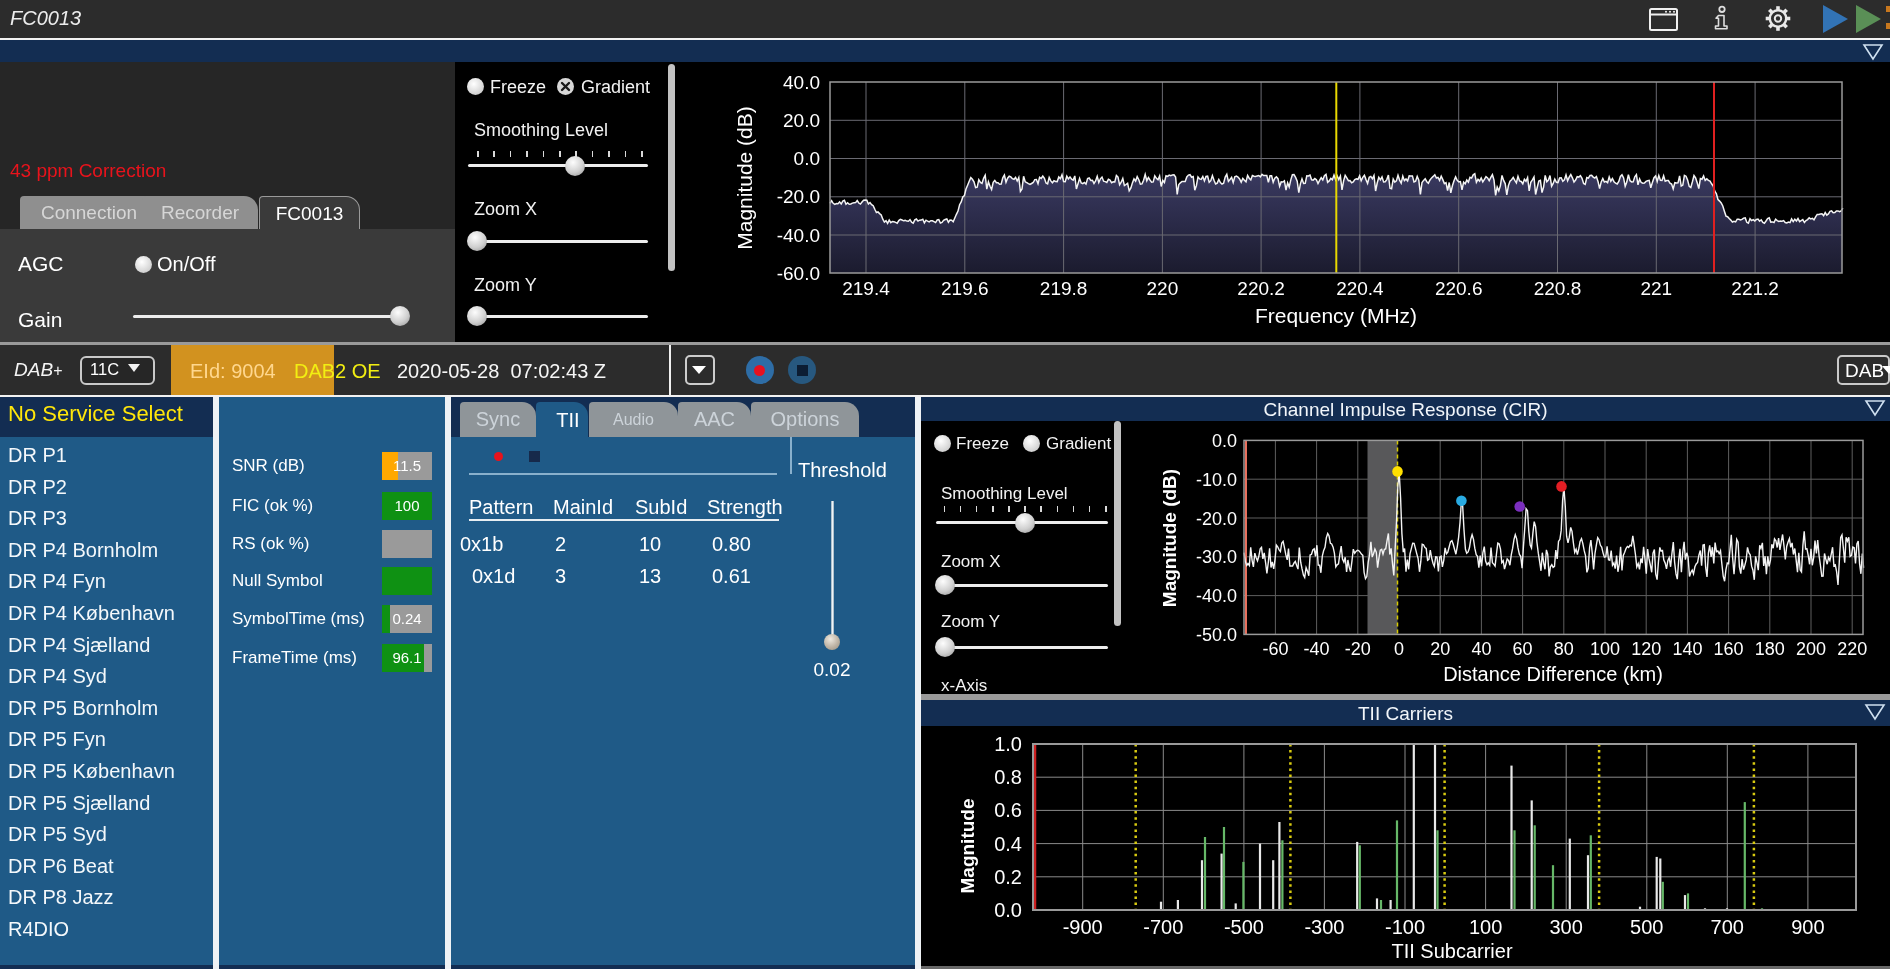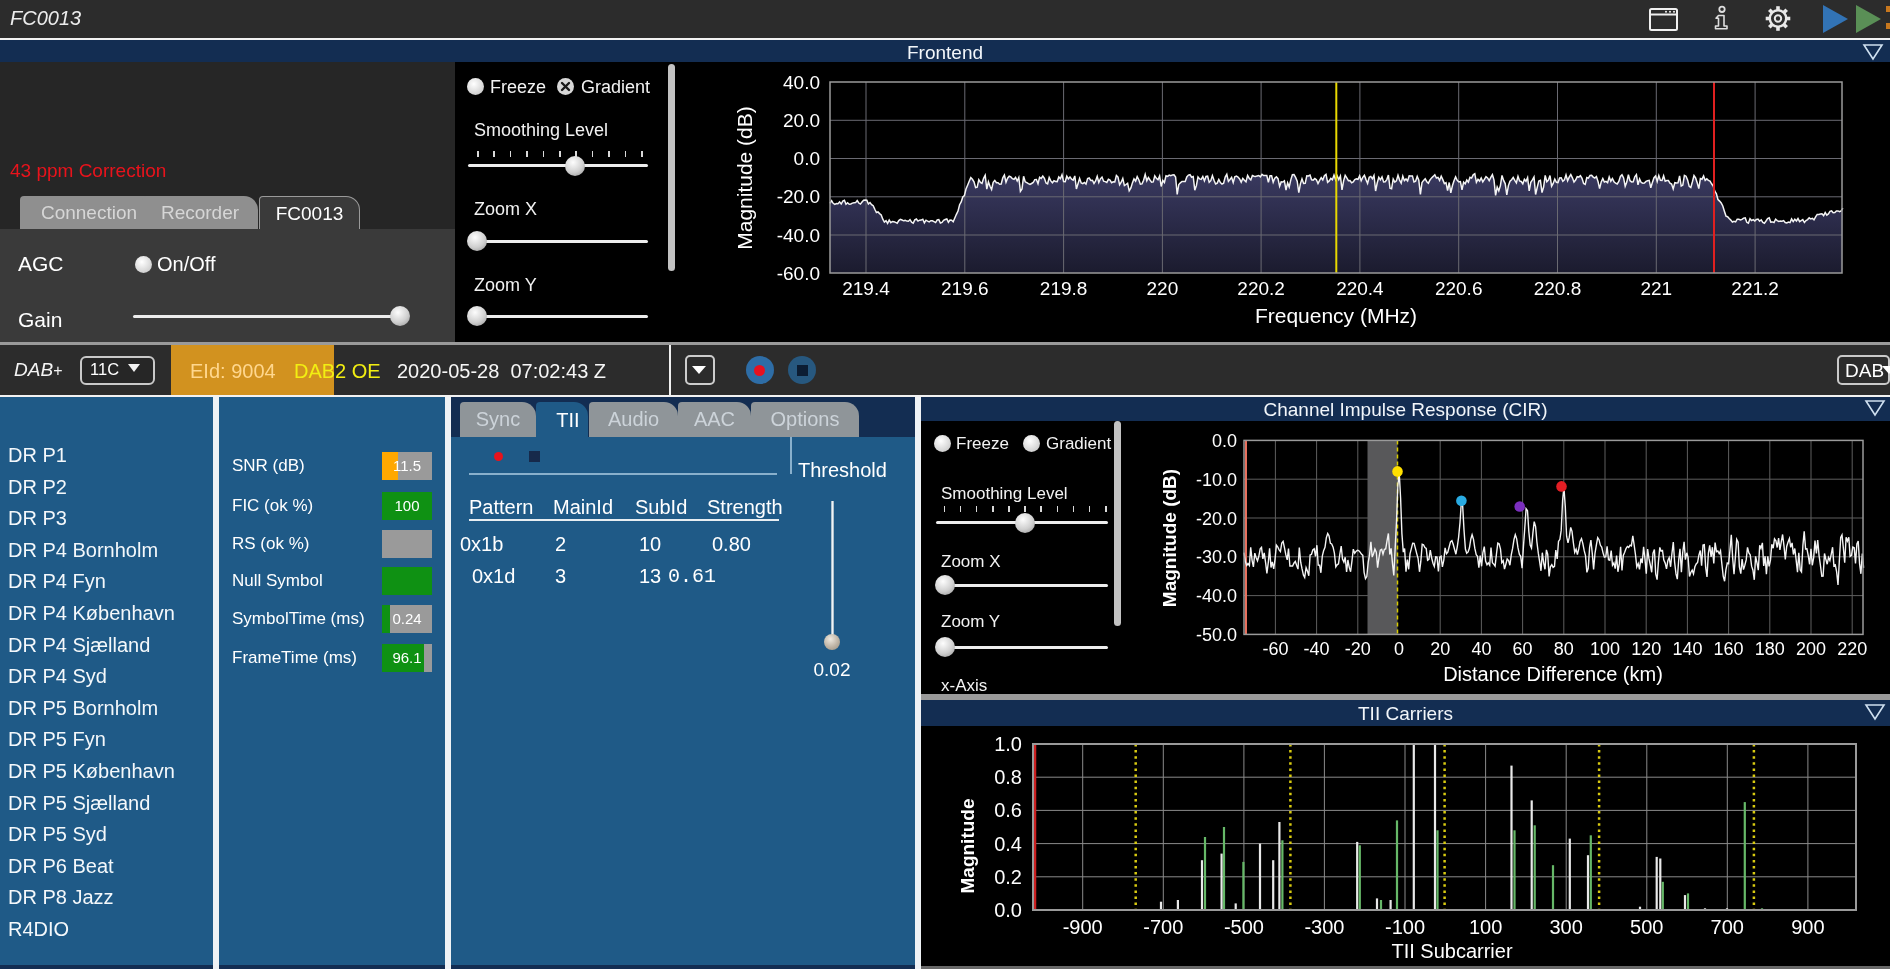--- a/index.html
+++ b/index.html
@@ -49,21 +49,20 @@
     </g>
   </g>
   <polygon points="1823,5 1823,33 1848,19" fill="#3273b5"></polygon>
   <polygon points="1856,5 1856,33 1881,19" fill="#5a8f56"></polygon>
   <rect x="1886" y="6" width="4" height="6" fill="#c8781e"></rect>
   <rect x="1886" y="23" width="4" height="6" fill="#c8781e"></rect>
 </svg>
 <div class="abs" style="left:0;top:38px;width:1890px;height:2px;background:#f2f2f2;"></div>
 
 <div class="abs navy" style="left:0;top:40px;width:1890px;height:22px;"></div>
-<div class="abs hdrT" style="left:0;top:42px;width:1890px;text-align:center;">Frontend</div>
 <svg class="abs" style="left:1860px;top:43px;" width="26" height="18" viewBox="0 0 26 18">
   <polygon points="4,2 22,2 13,16" fill="none" stroke="#cfe0f0" stroke-width="1.6"></polygon>
 </svg>
 
 <div class="abs" style="left:0;top:62px;width:455px;height:281px;background:#262626;"></div>
 <div class="abs" style="left:10px;top:160px;font-size:19px;color:#e8131c;">43 ppm Correction</div>
 <div class="abs tabgray" style="left:1px;top:196px;width:138px;height:33px;line-height:33px;font-size:19px;margin-left:19px;">Connection</div>
 <div class="abs tabgray" style="left:142px;top:196px;width:116px;height:33px;line-height:33px;font-size:19px;">Recorder</div>
 <div class="abs" style="left:259px;top:196px;width:101px;height:34px;line-height:33px;font-size:19px;background:#3a3a3a;color:#fff;border:1px solid #9a9a9a;border-bottom:none;border-radius:4px 14px 0 0;text-align:center;">FC0013</div>
 <div class="abs" style="left:0;top:229px;width:455px;height:114px;background:#3a3a3a;"></div>
@@ -120,20 +119,23 @@
 <div class="abs" style="left:745.5px;top:356px;width:28px;height:28px;border-radius:50%;background:#2e6da6;"></div>
 <div class="abs" style="left:754px;top:364.5px;width:11px;height:11px;border-radius:50%;background:#e8111f;"></div>
 <div class="abs" style="left:788px;top:356px;width:28px;height:28px;border-radius:50%;background:#27587f;"></div>
 <div class="abs" style="left:796.5px;top:364.5px;width:11px;height:11px;background:#0c1d33;"></div>
 <div class="abs" style="left:1837px;top:355px;width:53px;height:30px;border:2px solid #c9c9c9;border-radius:5px;"></div>
 <div class="abs" style="left:1845px;top:360px;font-size:19px;color:#fff;">DAB</div>
 <div class="abs tri" style="left:1882px;top:366px;border-left:7px solid transparent;border-right:7px solid transparent;border-top:8.5px solid #fff;"></div>
 <div class="abs" style="left:0;top:395px;width:1890px;height:2px;background:#f2f2f2;"></div>
 
 <div class="abs" style="left:0;top:397px;width:213px;height:572px;background:#1f5a87;border-bottom:4px solid #132d52;"></div>
+<div class="abs navy" style="left:0;top:397px;width:213px;height:40px;overflow:hidden;">
+      <div style="position:absolute;left:8px;top:4px;font-size:22px;color:#ffe60a;white-space:nowrap;">No Service Select</div>
+    </div>
 <div class="abs" style="left:0;top:440px;width:213px;overflow:hidden;">
       <div class="svc">DR P1</div>
       <div class="svc">DR P2</div>
       <div class="svc">DR P3</div>
       <div class="svc">DR P4 Bornholm</div>
       <div class="svc">DR P4 Fyn</div>
       <div class="svc">DR P4 København</div>
       <div class="svc">DR P4 Sjælland</div>
       <div class="svc">DR P4 Syd</div>
       <div class="svc">DR P5 Bornholm</div>
@@ -170,41 +172,41 @@
 <div class="qbar" style="top:644px;background:#0f9113;">
       <div style="position:absolute;right:0;top:0;width:8px;height:28px;background:#9a9a9a;"></div>
       <div class="qval">96.1</div>
     </div>
 <div class="abs" style="left:445px;top:397px;width:6px;height:572px;background:#eef2f5;"></div>
 
 <div class="abs" style="left:451px;top:397px;width:464px;height:572px;background:#1f5a87;border-bottom:4px solid #132d52;"></div>
 <div class="abs navy" style="left:451px;top:397px;width:464px;height:40px;"></div>
 <div class="abs tabgray" style="left:460px;top:402px;width:76px;height:35px;line-height:35px;font-size:20px;background:#8f9599;color:#ccd3d9;">Sync</div>
 <div class="abs" style="left:536px;top:402px;width:52px;height:39px;line-height:37px;font-size:20px;background:#1f5a87;color:#fff;border-radius:4px 14px 0 0;text-align:center;padding-left:12px;">TII</div>
-<div class="abs tabgray" style="left:589px;top:402px;width:89px;height:35px;line-height:35px;font-size:20px;background:#8f9599;color:#ccd3d9;">Audio</div>
+<div class="abs tabgray" style="left:589px;top:402px;width:89px;height:35px;line-height:35px;font-size:16px;background:#8f9599;color:#ccd3d9;">Audio</div>
 <div class="abs tabgray" style="left:678px;top:402px;width:73px;height:35px;line-height:35px;font-size:20px;background:#8f9599;color:#ccd3d9;">AAC</div>
 <div class="abs tabgray" style="left:751px;top:402px;width:108px;height:35px;line-height:35px;font-size:20px;background:#8f9599;color:#ccd3d9;">Options</div>
 <div class="abs" style="left:494px;top:451.5px;width:9px;height:9px;border-radius:50%;background:#e8131c;"></div>
 <div class="abs" style="left:529px;top:451px;width:11px;height:11px;background:#16294a;"></div>
 <div class="abs" style="left:469px;top:473px;width:308px;height:1.5px;background:#9cc0d8;opacity:.85;"></div>
 <div class="abs" style="left:790px;top:437px;width:1.5px;height:37px;background:#9cc0d8;opacity:.85;"></div>
 <div class="abs wtxt" style="left:798px;top:459px;font-size:20px;">Threshold</div>
 <div class="abs wtxt" style="left:469px;top:496px;font-size:20px;">Pattern</div>
 <div class="abs wtxt" style="left:553px;top:496px;font-size:20px;">MainId</div>
 <div class="abs wtxt" style="left:635px;top:496px;font-size:20px;">SubId</div>
 <div class="abs wtxt" style="left:707px;top:496px;font-size:20px;">Strength</div>
 <div class="abs" style="left:469px;top:519px;width:310px;height:1.5px;background:#e8eef2;"></div>
 <div class="abs wtxt" style="left:460px;top:533px;font-size:20px;">0x1b</div>
 <div class="abs wtxt" style="left:555px;top:533px;font-size:20px;">2</div>
 <div class="abs wtxt" style="left:639px;top:533px;font-size:20px;">10</div>
 <div class="abs wtxt" style="left:712px;top:533px;font-size:20px;">0.80</div>
 <div class="abs wtxt" style="left:472px;top:565px;font-size:20px;">0x1d</div>
 <div class="abs wtxt" style="left:555px;top:565px;font-size:20px;">3</div>
 <div class="abs wtxt" style="left:639px;top:565px;font-size:20px;">13</div>
-<div class="abs wtxt" style="left:668px;top:565px;font-size:20px;font-family:Liberation Mono, monospace;">0.61</div>
+<div class="abs wtxt" style="left:712px;top:565px;font-size:20px;">0.61</div>
 <div class="abs" style="left:830.5px;top:501px;width:3px;height:136px;background:linear-gradient(90deg,#8fa6b5,#eef4f8,#8fa6b5);"></div>
 <div class="abs" style="left:824px;top:633.5px;width:16px;height:16px;border-radius:50%;background:radial-gradient(circle at 40% 32%,#efe9df,#b9ae9f 60%,#98907f);"></div>
 <div class="abs wtxt" style="left:810px;top:659px;width:44px;text-align:center;font-size:19px;">0.02</div>
 <div class="abs" style="left:915px;top:397px;width:6px;height:572px;background:#eef2f5;"></div>
 
 <div class="abs navy" style="left:921px;top:397px;width:969px;height:24px;"></div>
 <div class="abs hdrT" style="left:921px;top:399px;width:969px;text-align:center;">Channel Impulse Response (CIR)</div>
 <svg class="abs" style="left:1862px;top:399px;" width="26" height="18" viewBox="0 0 26 18">
   <polygon points="4,2 22,2 13,16" fill="none" stroke="#cfe0f0" stroke-width="1.6"></polygon>
 </svg>

